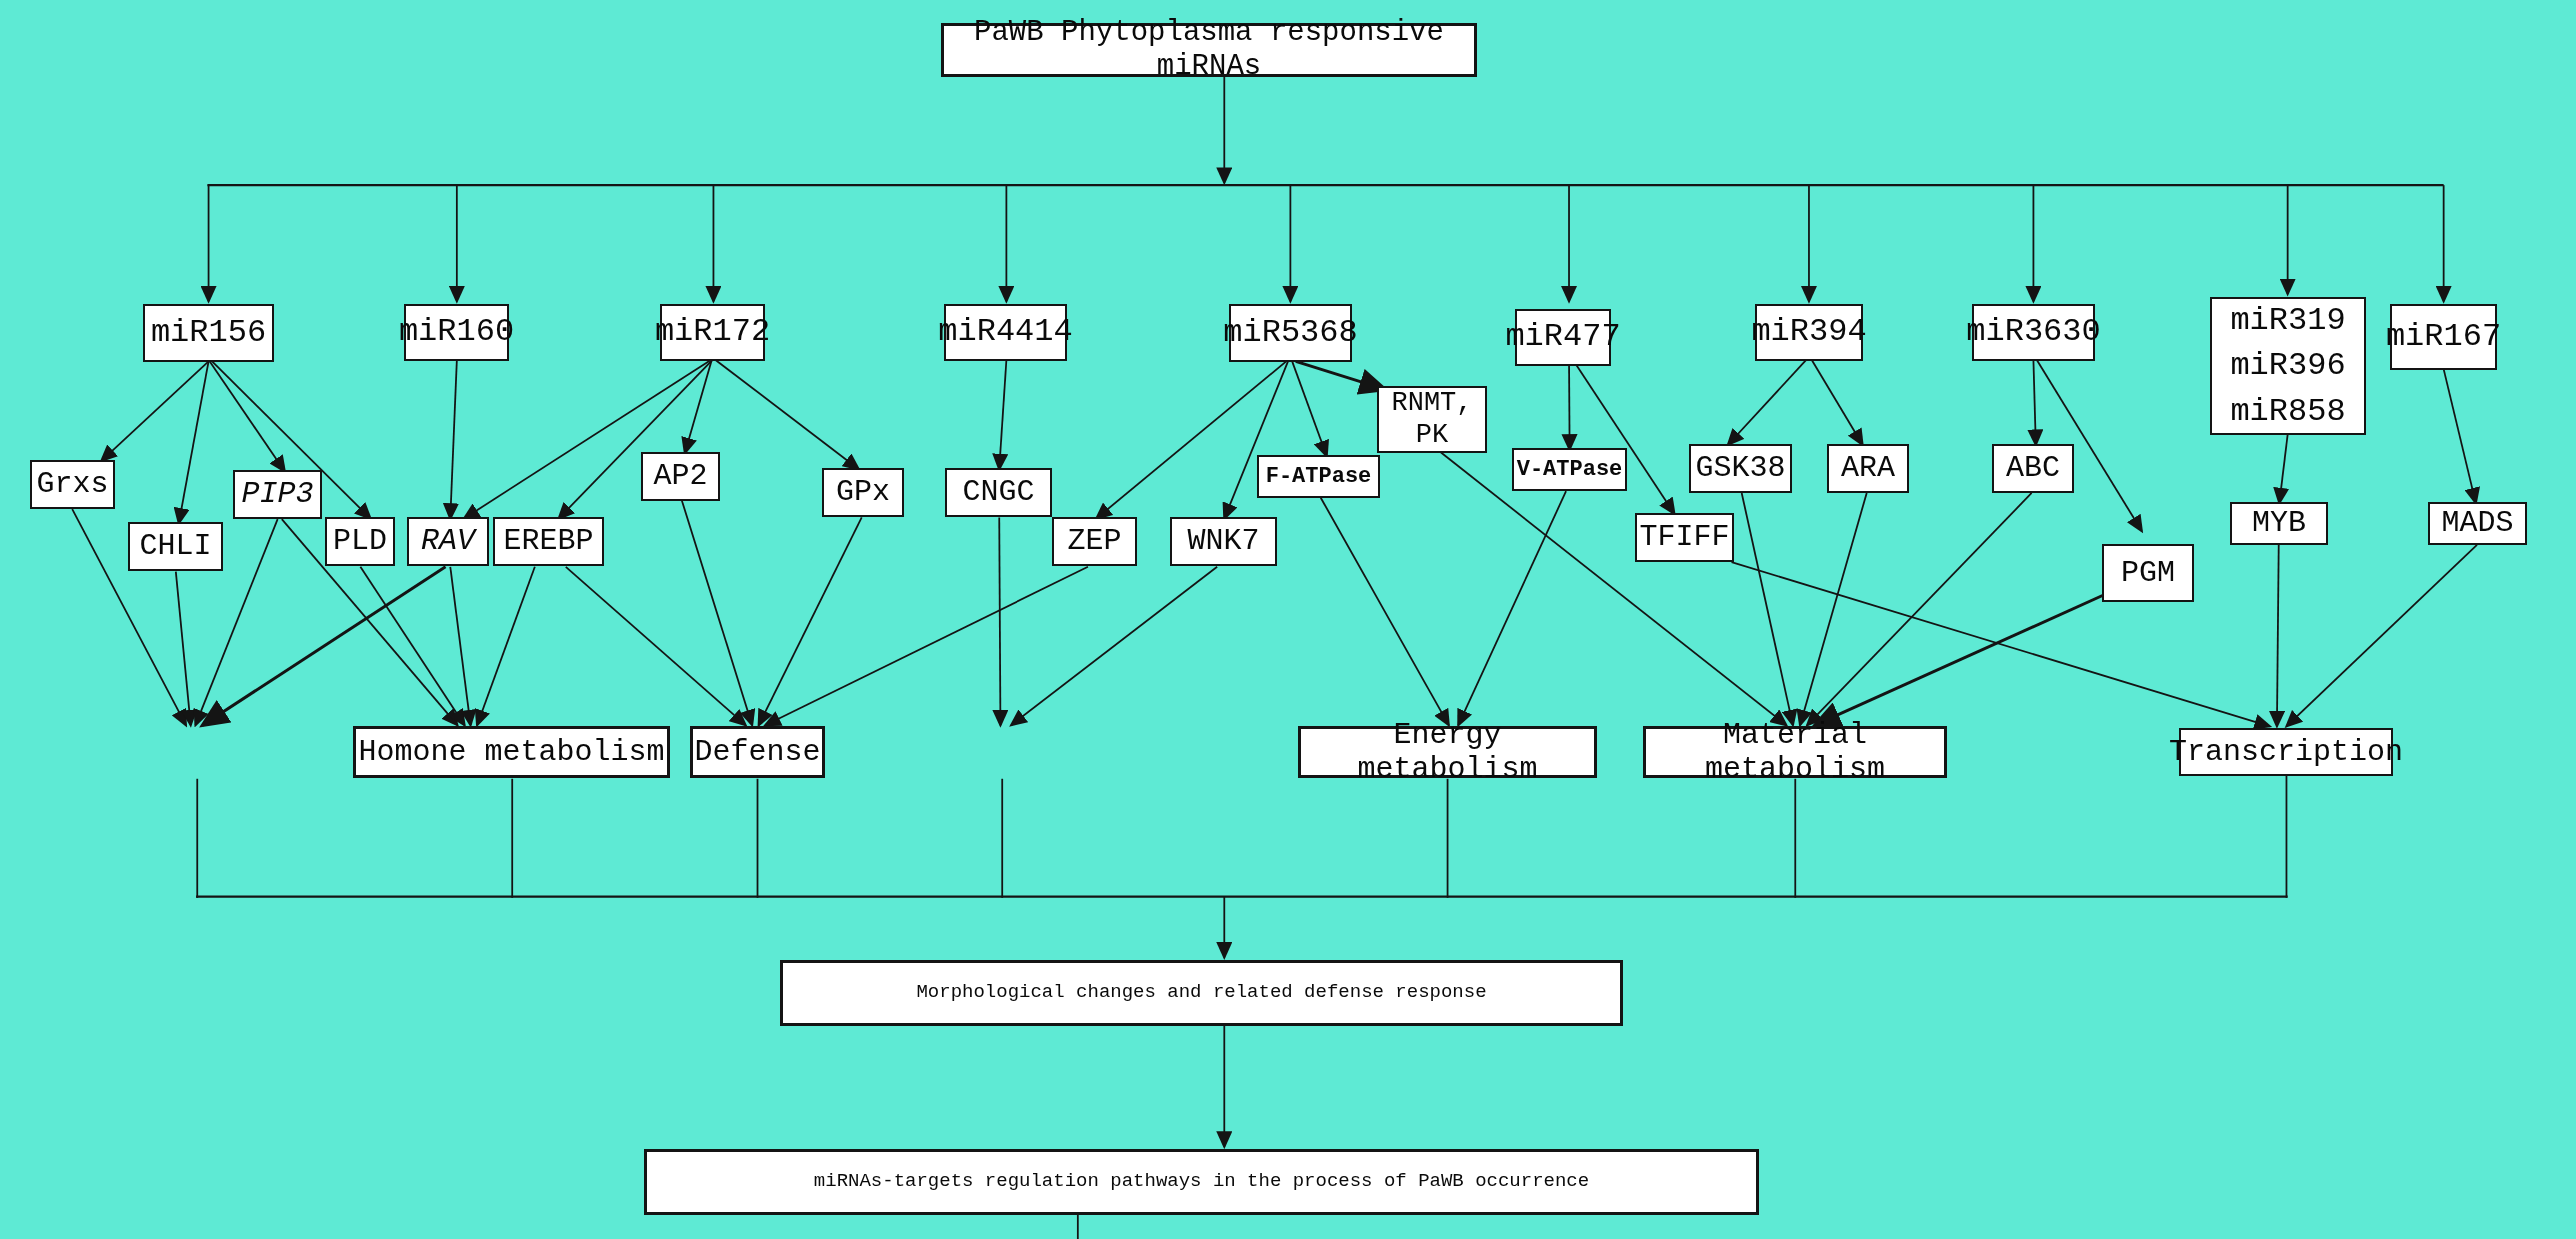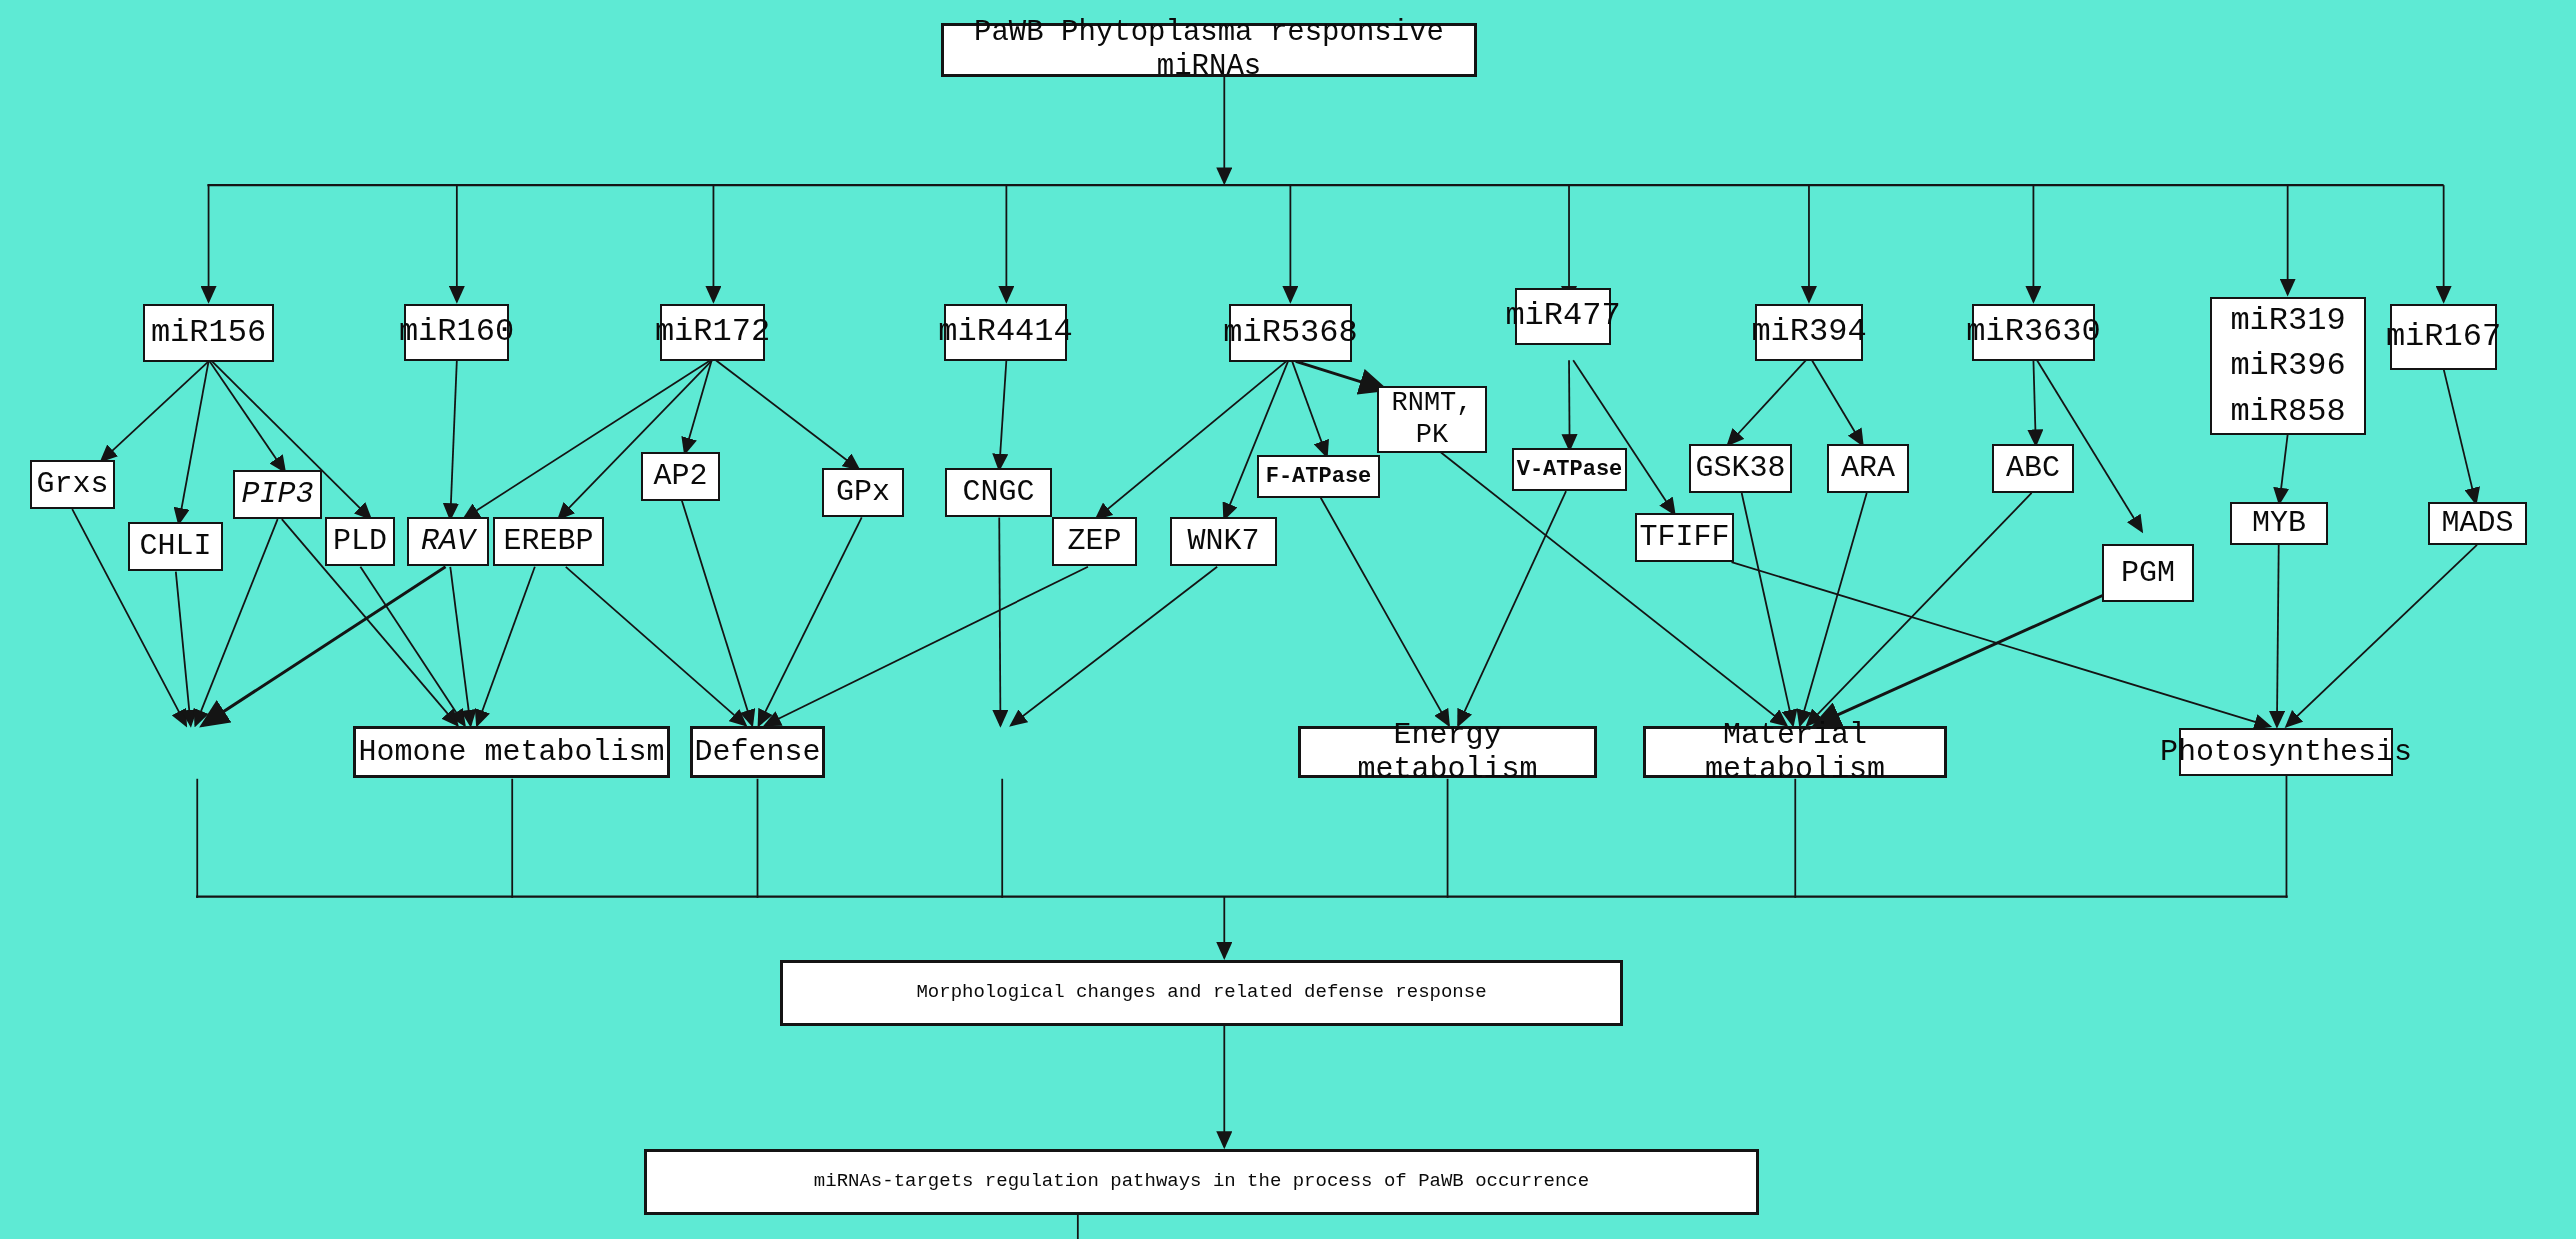--- a/index.html
+++ b/index.html
@@ -119,21 +119,21 @@
     </div>
   <div class="node mirna" style="left:660px;top:304px;width:105px;height:57px">
     <span>miR172</span>
     </div>
   <div class="node mirna" style="left:944px;top:304px;width:123px;height:57px">
     <span>miR4414</span>
     </div>
   <div class="node mirna" style="left:1229px;top:304px;width:123px;height:58px">
     <span>miR5368</span>
     </div>
-  <div class="node mirna" style="left:1515px;top:288px;width:96px;height:57px">
+  <div class="node mirna" style="left:1515px;top:309px;width:96px;height:57px">
     <span>miR477</span>
     </div>
   <div class="node mirna" style="left:1755px;top:304px;width:108px;height:57px">
     <span>miR394</span>
     </div>
   <div class="node mirna" style="left:1972px;top:304px;width:123px;height:57px">
     <span>miR3630</span>
     </div>
   <div class="node mirna mstack" style="left:2210px;top:297px;width:156px;height:138px">
     <span>miR319</span>
@@ -215,21 +215,21 @@
   <div class="node cat thick" style="left:690px;top:726px;width:135px;height:52px">
     <span>Defense</span>
     </div>
   <div class="node cat thick" style="left:1298px;top:726px;width:299px;height:52px">
     <span>Energy metabolism</span>
     </div>
   <div class="node cat thick" style="left:1643px;top:726px;width:304px;height:52px">
     <span>Material metabolism</span>
     </div>
   <div class="node cat" style="left:2179px;top:728px;width:214px;height:48px">
-    <span>Photosynthesis</span>
+    <span>Transcription</span>
     </div>
 
   <div class="node outcome thick" style="left:780px;top:960px;width:843px;height:66px">
     <span>Morphological changes and related defense response</span>
     </div>
   <div class="node outcome thick" style="left:644px;top:1149px;width:1115px;height:66px">
     <span>miRNAs-targets regulation pathways in the process of PaWB occurrence</span>
     </div>
 
 </div>

